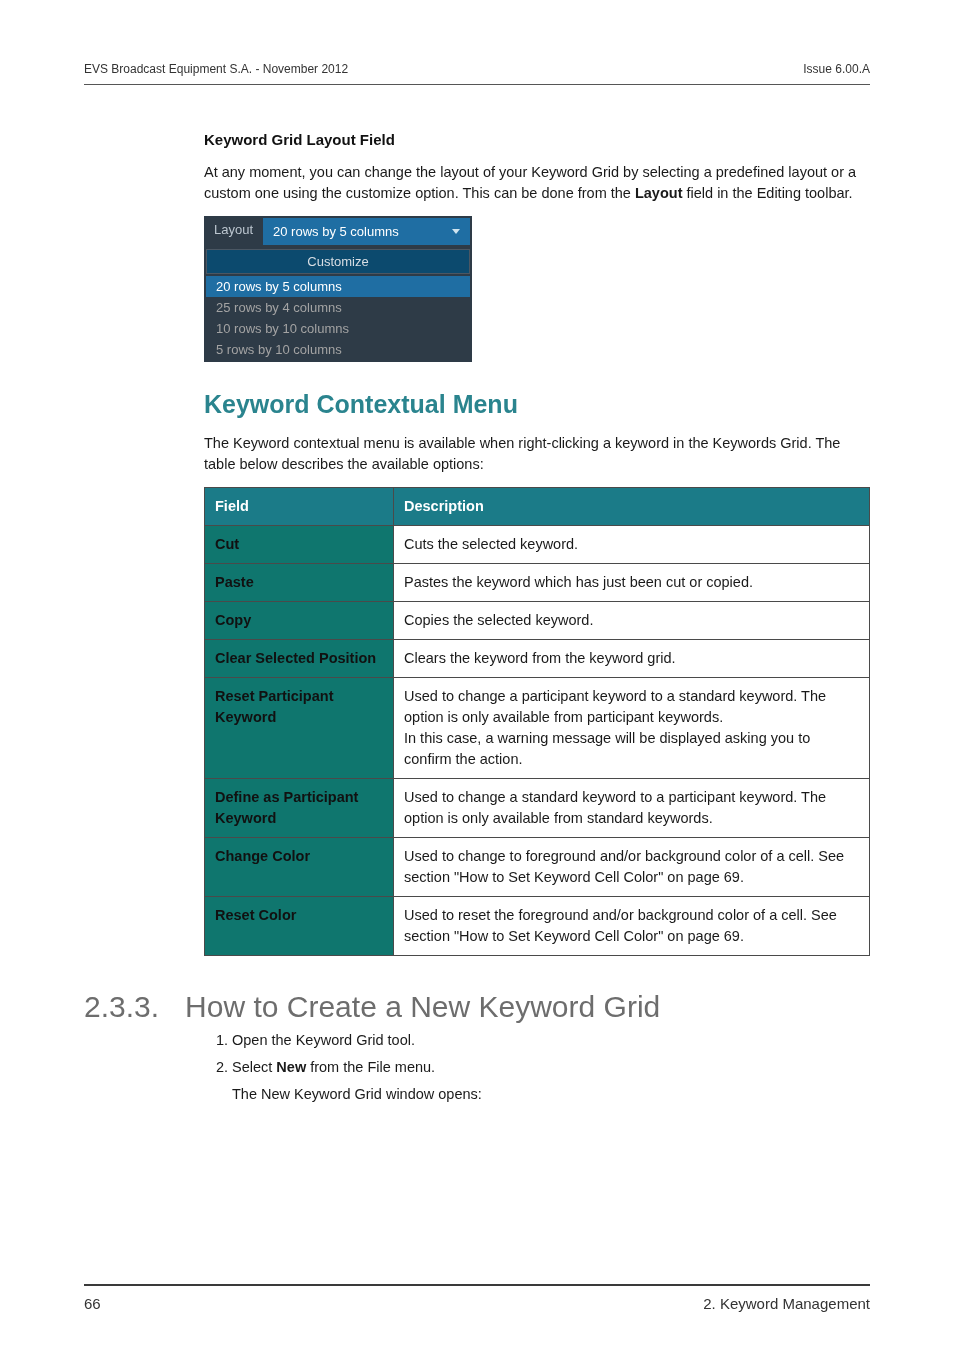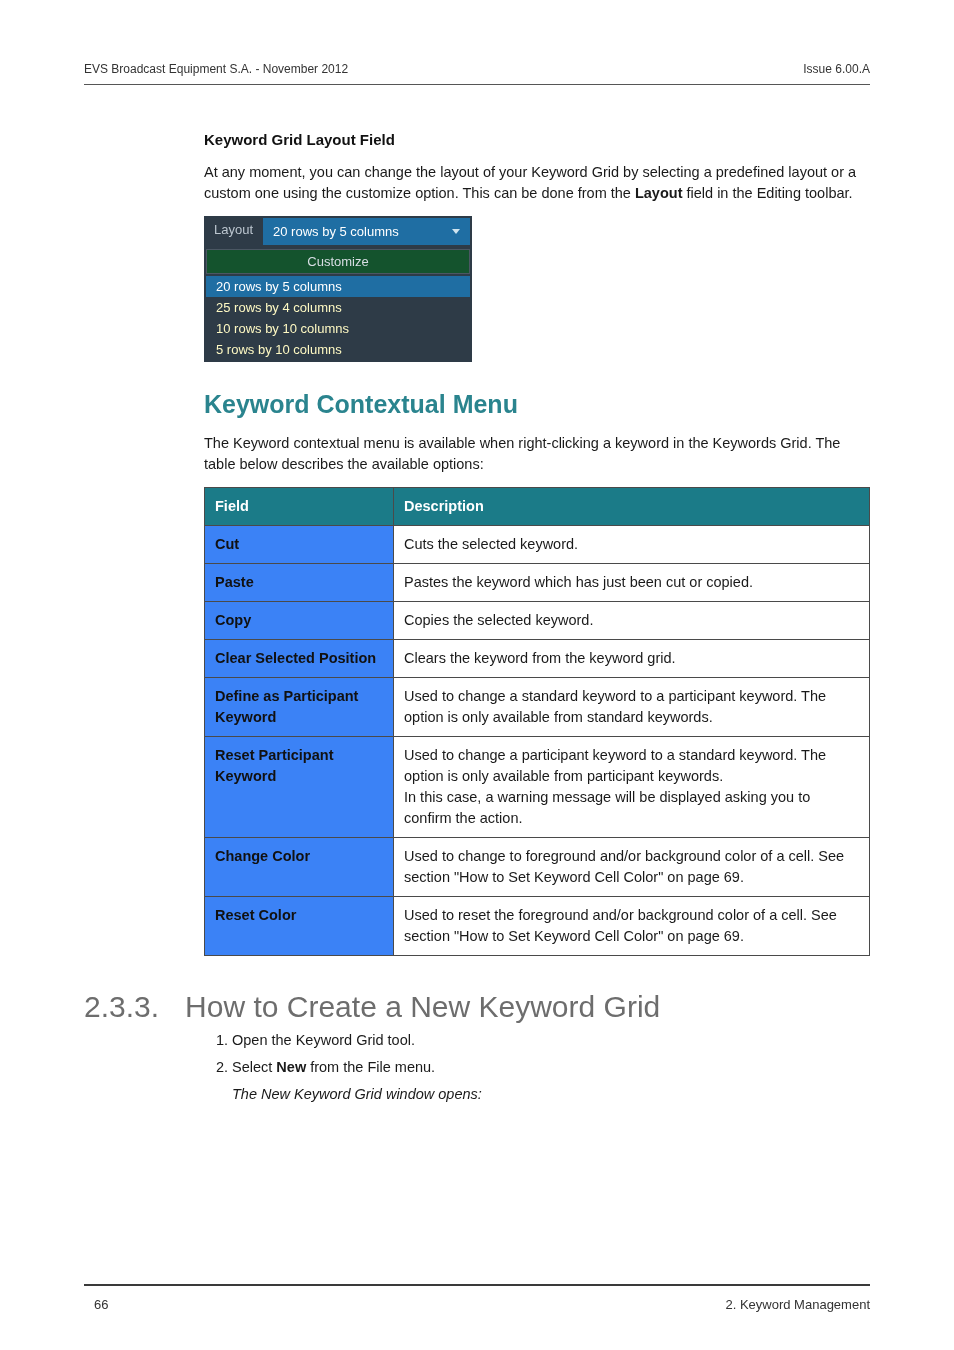--- a/index.html
+++ b/index.html
@@ -90,30 +90,30 @@
     margin: 2px 2px 2px 0;
   }
   .tri {
     width: 0; height: 0;
     border-left: 4px solid transparent;
     border-right: 4px solid transparent;
     border-top: 5px solid #cfe4ef;
   }
   .layout-list { padding: 2px; background: var(--drop-bg); }
   .layout-custom {
-    background: #14532d;
+    background: #0c4a6e;
     color: #d8dee4;
     text-align: center;
     padding: 4px 0;
     margin: 0 0 2px 0;
     border: 1px solid #4b5763;
   }
   .layout-items { }
   .layout-item {
-    color: #fef9c3;
+    color: #a3a3a3;
     padding: 3px 10px;
   }
   .layout-item.hi {
     background: var(--drop-hi);
     color: #fff;
   }
 
   
   table.desc {
     width: 100%;
@@ -128,21 +128,21 @@
     text-align: left;
   }
   table.desc thead th {
     background: var(--teal-header);
     color: #fff;
     font-weight: 700;
   }
   table.desc th.fld {
     width: 168px;
     font-weight: 700;
-    background: #3b82f6;
+    background: #0f766e;
     color: #111;
   }
 
   
   .sec-row {
     display: flex;
     align-items: baseline;
     gap: 26px;
     margin-top: 34px;
     margin-left: -120px;
@@ -155,36 +155,36 @@
     font-size: 30px;
     color: #6d6d6d;
     font-weight: 400;
   }
 
   ol.steps {
     margin: 6px 0 0 0;
     padding-left: 28px;
   }
   ol.steps li { margin: 6px 0; }
-  .step-sub { margin: 6px 0 0 28px; font-style: italic; }
+  .step-sub { margin: 6px 0 0 28px; }
 
   
   .foot-rule {
     position: absolute;
     left: 84px; right: 84px;
     bottom: 64px;
     border-top: 2px solid #3a3a3a;
   }
   .foot {
     position: absolute;
-    left: 94px; right: 84px;
+    left: 84px; right: 84px;
     bottom: 38px;
     display: flex;
     justify-content: space-between;
-    font-size: 13px;
+    font-size: 15px;
     color: #333;
   }
 </style>
 </head>
 <body>
 
 <div class="page">
 
   <div class="running-head">
     <span>EVS Broadcast Equipment S.A.  - November 2012</span>
@@ -239,27 +239,27 @@
         </tr>
         <tr>
           <th class="fld">Copy</th>
           <td>Copies the selected keyword.</td>
         </tr>
         <tr>
           <th class="fld">Clear Selected Position</th>
           <td>Clears the keyword from the keyword grid.</td>
         </tr>
         <tr>
-          <th class="fld">Define as Participant Keyword</th>
-          <td>Used to change a standard keyword to a participant keyword. The option is only available from standard keywords.</td>
-        </tr>
-        <tr>
           <th class="fld">Reset Participant Keyword</th>
           <td style="white-space:pre-line">Used to change a participant keyword to a standard keyword. The option is only available from participant keywords.
 In this case, a warning message will be displayed asking you to confirm the action.</td>
+        </tr>
+        <tr>
+          <th class="fld">Define as Participant Keyword</th>
+          <td>Used to change a standard keyword to a participant keyword. The option is only available from standard keywords.</td>
         </tr>
         <tr>
           <th class="fld">Change Color</th>
           <td>Used to change to foreground and/or background color of a cell. See section "How to Set Keyword Cell Color" on page 69.</td>
         </tr>
         <tr>
           <th class="fld">Reset Color</th>
           <td>Used to reset the foreground and/or background color of a cell. See section "How to Set Keyword Cell Color" on page 69.</td>
         </tr>
       </tbody>

